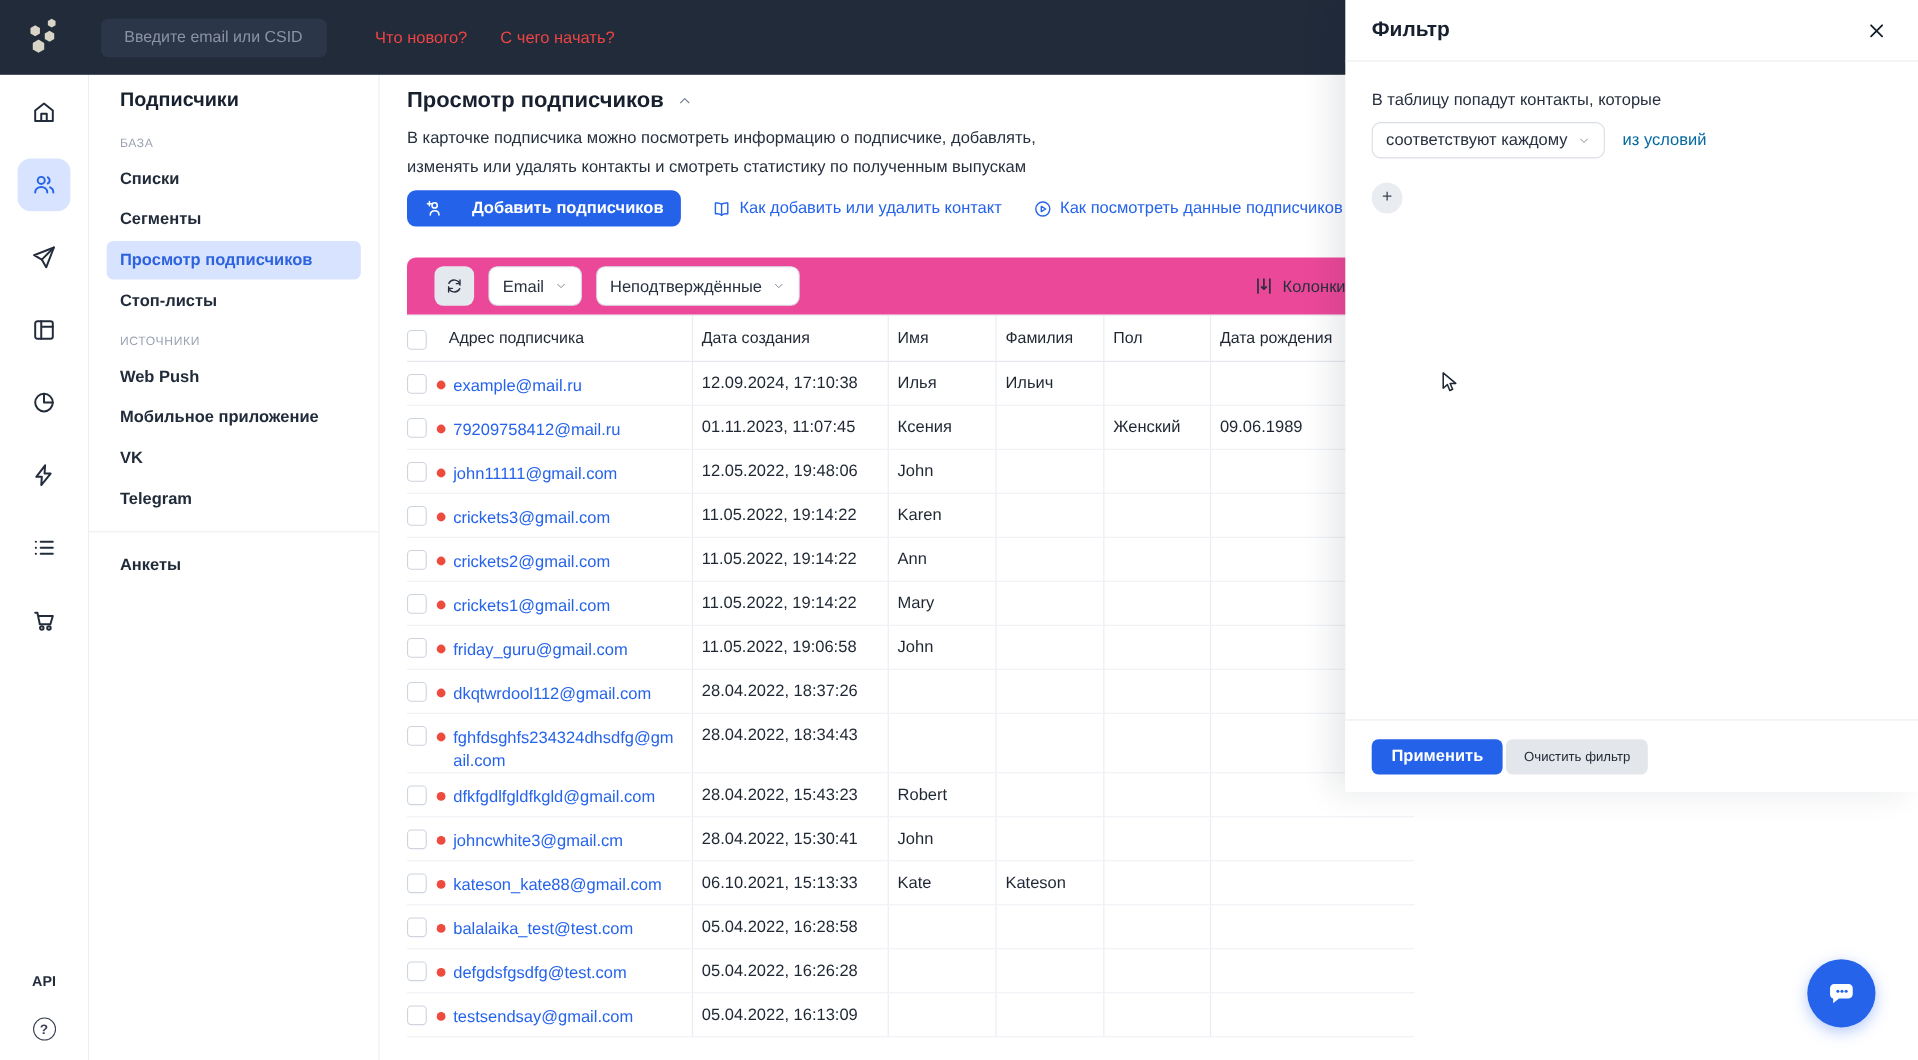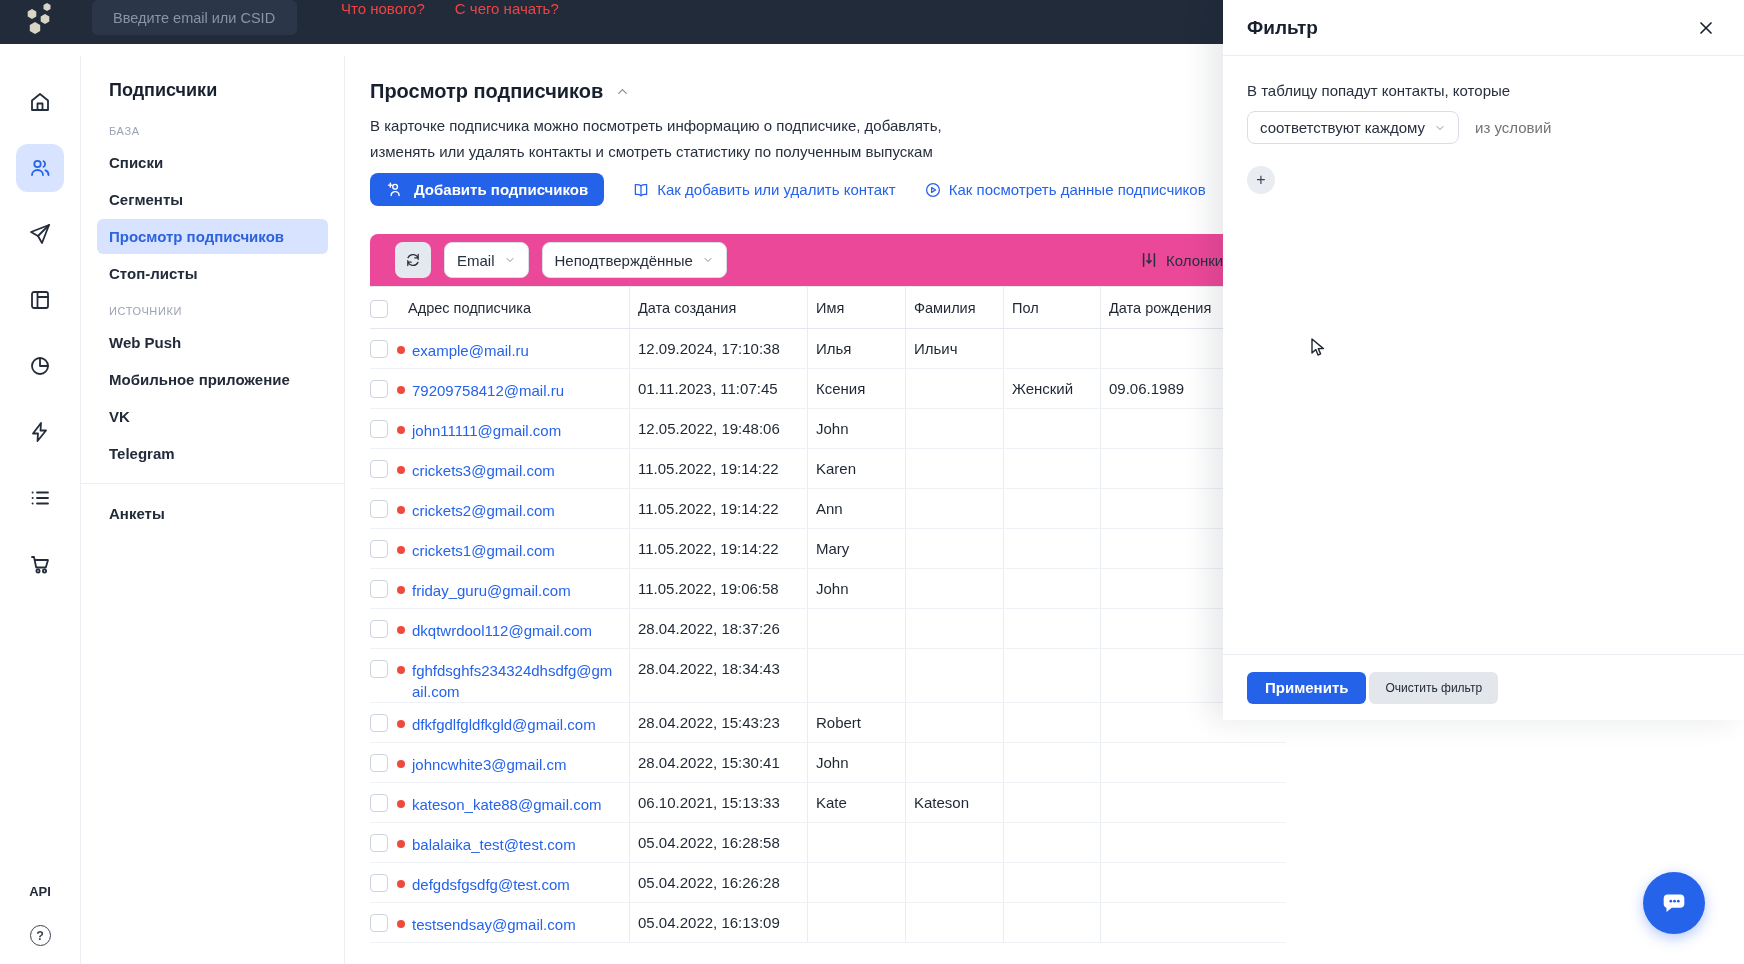--- a/index.html
+++ b/index.html
@@ -1,20 +1,20 @@
 <!DOCTYPE html>
 <html><head>
 <meta charset="utf-8">
 <style>
   html,body{margin:0;padding:0;background:#fff;}
   *{box-sizing:border-box;font-family:"Liberation Sans",sans-serif;}
   .stage{position:relative;width:1744px;height:964px;overflow:hidden;background:#fff;}
 
   
-  .topbar{position:absolute;left:0;top:0;width:1744px;height:44px;background:#212B3A;display:flex;z-index:5;}
+  .topbar{position:absolute;left:0;top:0;width:1744px;height:68px;background:#212B3A;display:flex;align-items:center;z-index:5;}
   .logo{margin-left:20px;width:36px;height:40px;flex:0 0 auto;}
   .search{margin-left:36px;width:205px;height:35px;background:#2B3648;border-radius:6px;display:flex;align-items:center;padding:0 11px;gap:8px;}
   .search input{flex:1;background:transparent;border:none;outline:none;color:#C6CDD8;font-size:14.5px;}
   .search input::placeholder{color:#8B94A6;}
   .tb-link{margin-left:44px;color:#ef4444;font-size:15px;cursor:pointer;white-space:nowrap;}
   .tb-link + .tb-link{margin-left:30px;}
 
   
   .rail{position:absolute;left:0;top:56px;width:81px;height:908px;background:#fff;border-right:1px solid #EBEEF2;display:flex;flex-direction:column;align-items:center;padding:22px 0 18px;z-index:4;}
   .rail-item{width:48px;height:48px;border-radius:12px;display:flex;align-items:center;justify-content:center;margin-bottom:18px;cursor:pointer;}
@@ -32,21 +32,21 @@
   .nav-item{padding:9px 12px;border-radius:6px;font-size:15px;color:#212B3A;margin-bottom:2px;cursor:pointer;font-weight:bold;}
   .nav-item.active{background:#D7E3FF;color:#2E63DE;}
   .nav-divider{height:1px;background:#EBEEF2;margin:12px -16px;}
 
   
   .main{position:absolute;left:345px;top:56px;width:1399px;height:908px;background:#fff;padding-left:25px;z-index:1;}
   .page-title-row{margin-top:24px;display:flex;align-items:center;gap:12px;}
   .page-title{font-size:20px;font-weight:bold;color:#17202E;}
   .desc{margin-top:10px;font-size:15px;color:#27303E;line-height:26px;}
   .actions-row{margin-top:8px;display:flex;align-items:center;gap:28px;}
-  .btn-add{height:33px;background:#2462E9;border:none;border-radius:8px;color:#fff;font-size:15px;font-weight:600;display:flex;align-items:center;gap:9px;padding:0 16px;cursor:pointer;}
+  .btn-add{height:33px;background:#2462E9;border:none;border-radius:8px;color:#fff;font-size:15px;font-weight:600;display:flex;align-items:center;gap:24px;padding:0 16px;cursor:pointer;}
   .help-link{display:flex;align-items:center;gap:7px;color:#2563EB;font-size:15px;font-weight:500;cursor:pointer;white-space:nowrap;}
   .help-link svg{flex:0 0 auto;}
 
   .toolbar{margin-top:28px;height:52px;background:#ec4899;border-radius:8px 8px 0 0;display:flex;align-items:center;padding:0 25px;position:relative;width:920px;}
   .btn-refresh{width:36px;height:36px;background:#E4E9EF;border:none;border-radius:8px;display:flex;align-items:center;justify-content:center;cursor:pointer;}
   .select{height:36px;background:#fff;border:1px solid #D9DEE6;border-radius:8px;display:flex;align-items:center;gap:9px;padding:0 12px;font-size:15px;color:#27303E;cursor:pointer;margin-left:13px;}
   .columns-ctl{position:absolute;left:770px;display:flex;align-items:center;gap:8px;font-size:15px;color:#27303E;cursor:pointer;}
 
   
   .table{width:916px;}
@@ -64,21 +64,21 @@
 
   
   .panel{position:absolute;left:1223px;top:0;width:521px;height:720px;background:#fff;z-index:10;box-shadow:-12px 0 28px rgba(23,32,46,.10);}
   .panel-head{height:56px;display:flex;align-items:center;padding:0 24px;border-bottom:1px solid #E9ECF0;}
   .panel-title{font-size:19px;font-weight:600;color:#17202E;margin:0;}
   .btn-close{margin-left:auto;background:none;border:none;padding:4px;cursor:pointer;display:flex;}
   .panel-body{padding:26px 24px 0;}
   .panel-intro{font-size:15px;color:#27303E;}
   .match-row{margin-top:12px;display:flex;align-items:center;gap:16px;}
   .match-row .select{margin-left:0;height:33px;}
-  .suffix{font-size:15px;color:#737373;}
+  .suffix{font-size:15px;color:#0369a1;}
   .add-cond{margin-top:22px;width:28px;height:28px;border:none;border-radius:50%;background:#E9ECF1;color:#3A4352;font-size:16px;line-height:1;cursor:pointer;}
   .panel-foot{position:absolute;left:0;right:0;bottom:0;height:66px;border-top:1px solid #E9ECF0;display:flex;align-items:center;padding:0 24px;gap:3px;background:#fff;}
   .btn-primary{height:32px;background:#2462E9;color:#fff;border:none;border-radius:6px;font-size:15px;font-weight:600;padding:0 18px;cursor:pointer;}
   .btn-secondary{height:32px;background:#E3E6EA;color:#222B38;border:none;border-radius:6px;font-size:12px;padding:0 16px;cursor:pointer;}
 
   .fab{position:absolute;left:1643px;top:872px;width:62px;height:62px;border-radius:50%;background:#2563EB;border:none;display:flex;align-items:center;justify-content:center;cursor:pointer;z-index:12;box-shadow:0 4px 14px rgba(37,99,235,.35);}
   .cursor{position:absolute;left:1310px;top:338px;z-index:20;pointer-events:none;}
 
   svg.ic{stroke:#27303E;fill:none;stroke-width:1.7;stroke-linecap:round;stroke-linejoin:round;}
   svg.ic-blue{stroke:#2563EB;fill:none;stroke-width:1.7;stroke-linecap:round;stroke-linejoin:round;}

